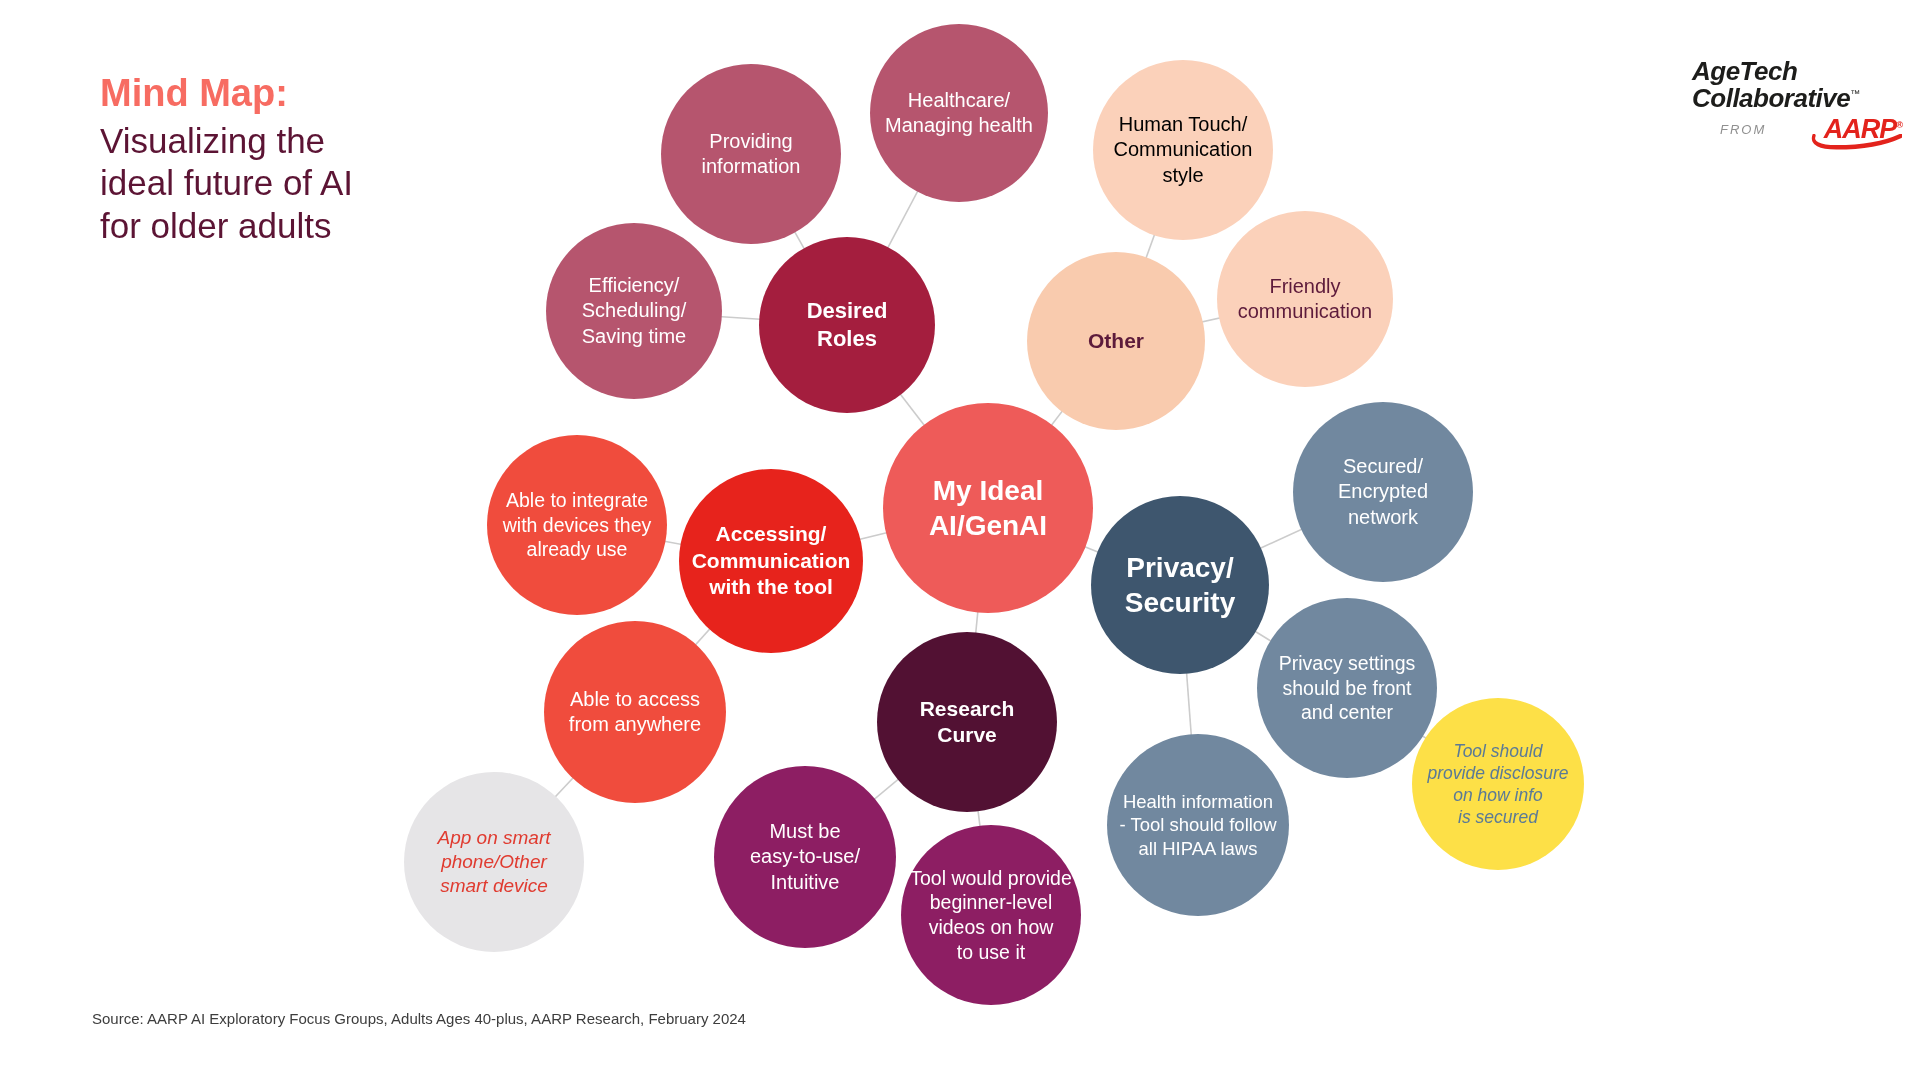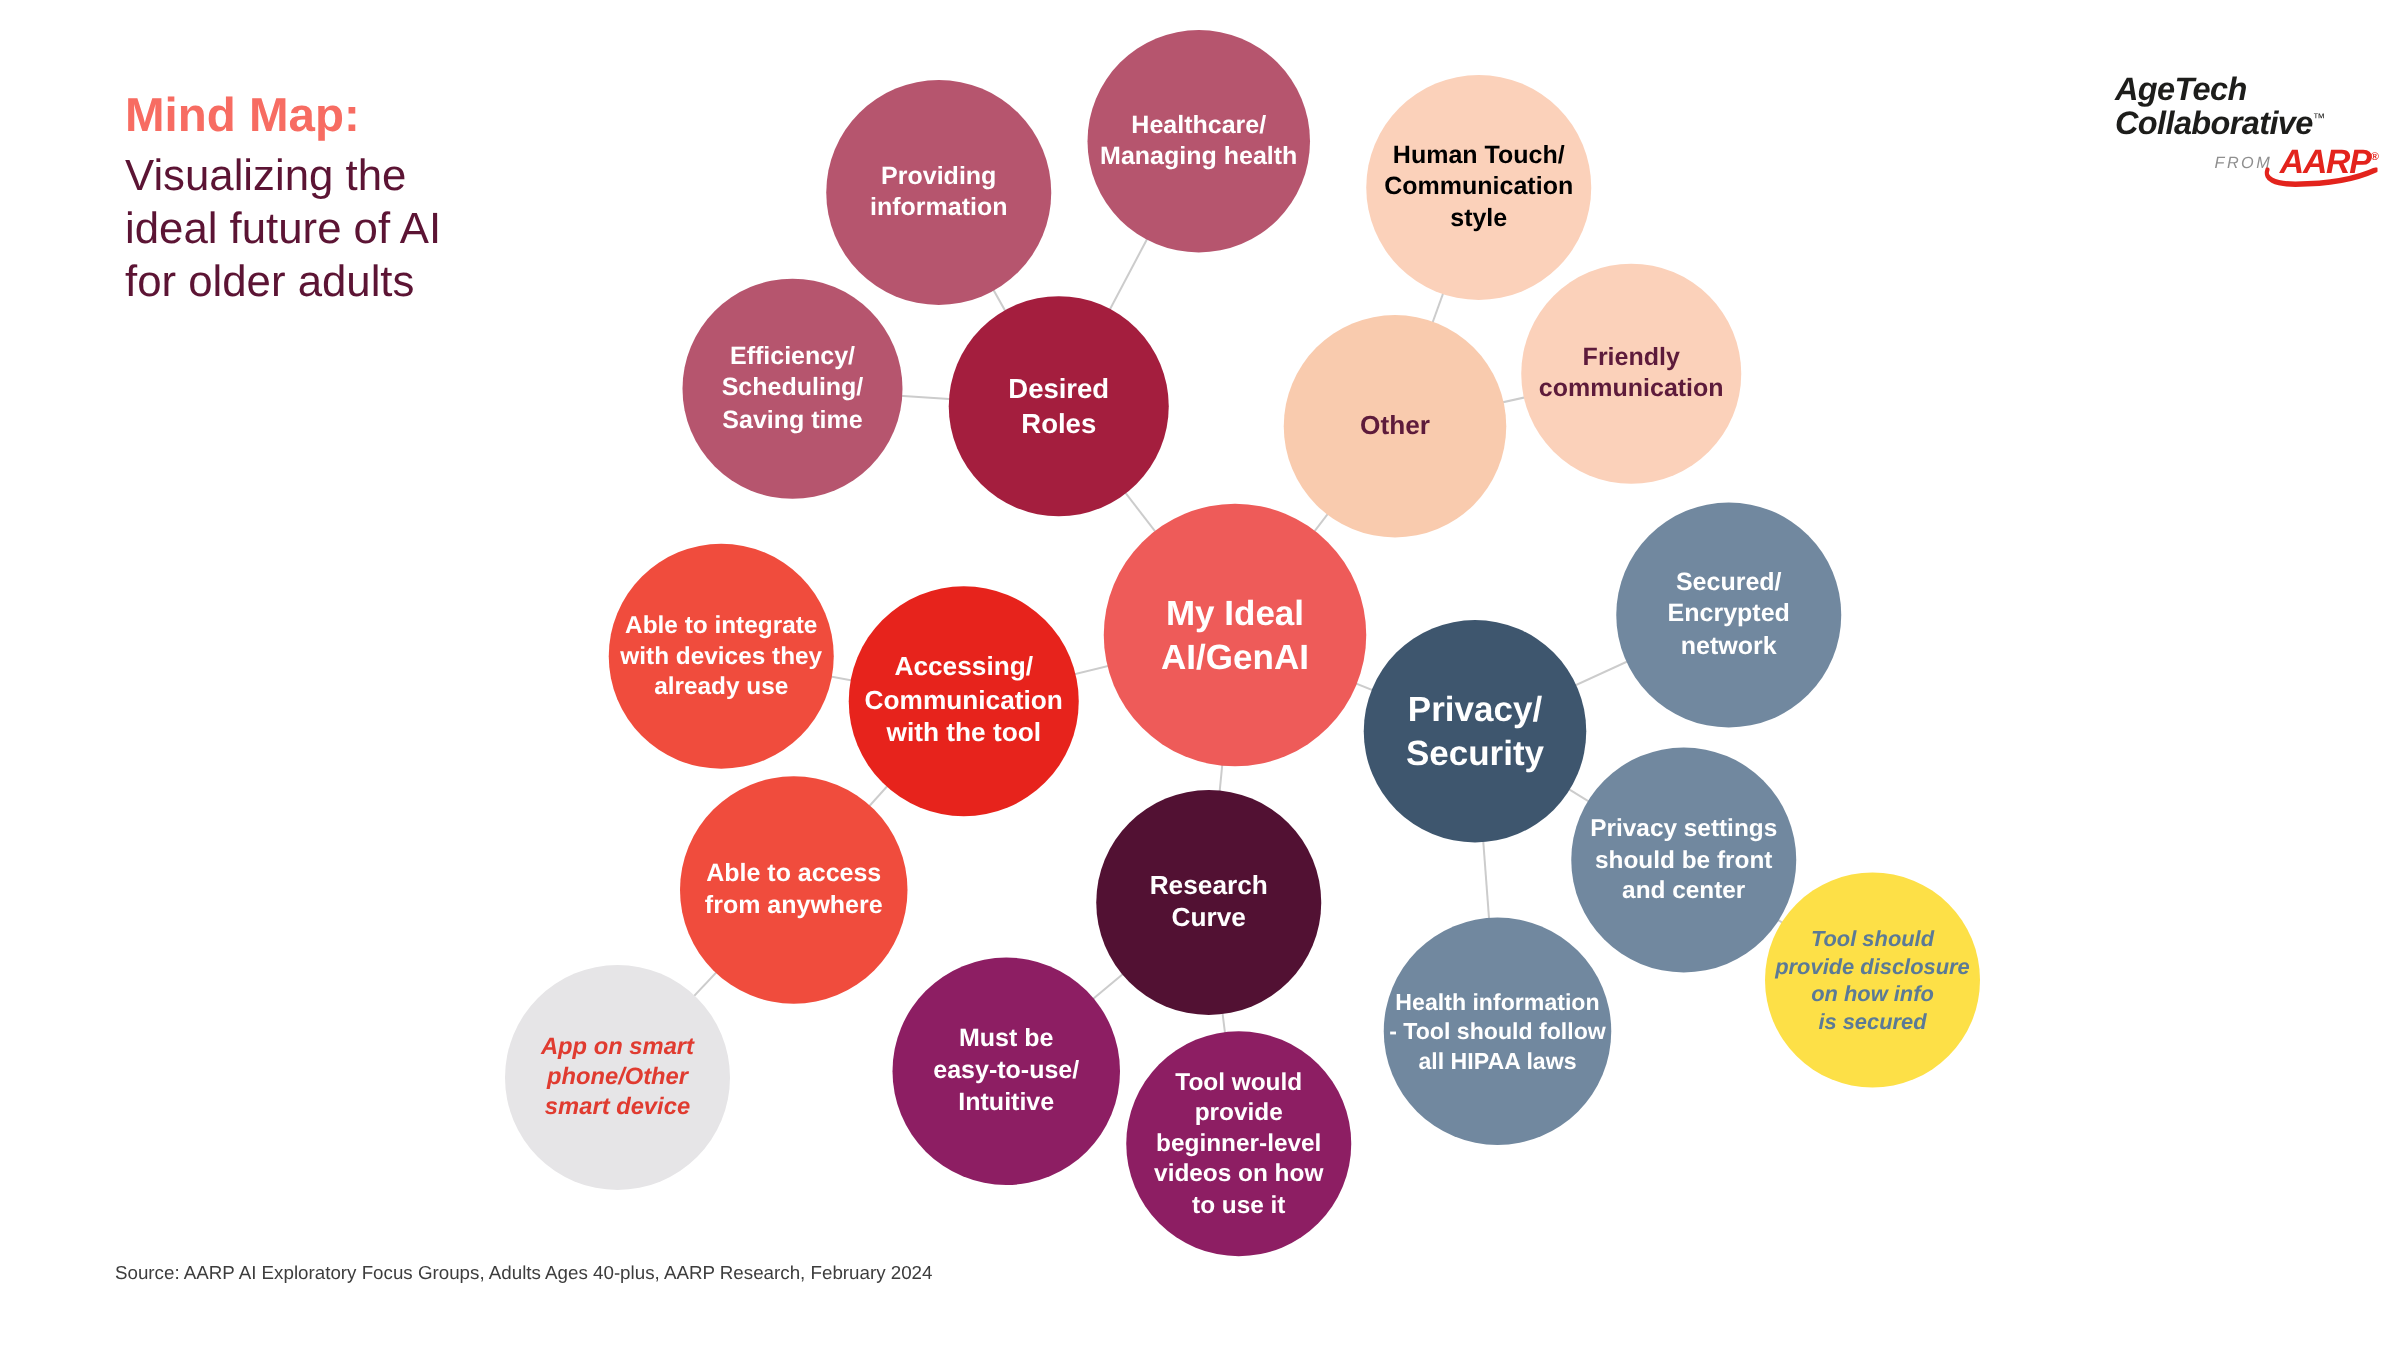--- a/index.html
+++ b/index.html
@@ -9,32 +9,32 @@
   }
   
   .title-block{position:absolute;left:100px;top:72px;width:360px;}
   .title-heading{font-size:38px;font-weight:700;line-height:1.15;}
   .title-sub{font-size:35px;font-weight:400;line-height:1.22;white-space:pre-line;margin-top:4px;}
   
   .logo{position:absolute;left:1692px;top:58px;width:210px;color:#1d1d1b;font-style:italic;}
   .logo-l1{font-size:26px;font-weight:700;line-height:1.05;letter-spacing:-0.5px;}
   .logo-l2{font-size:26px;font-weight:700;line-height:1.05;letter-spacing:-0.5px;}
   .logo-tm{font-size:10px;vertical-align:super;font-weight:400;}
-  .logo-row{display:flex;align-items:center;justify-content:flex-end;margin-top:3px;padding-left:28px;}
+  .logo-row{display:flex;align-items:center;justify-content:space-between;margin-top:3px;padding-left:28px;}
   .logo-from{font-size:13px;color:#8f8f8f;letter-spacing:2px;margin-right:6px;font-weight:400;}
   .logo-aarp{position:relative;display:inline-block;font-size:27px;font-weight:700;letter-spacing:-1px;line-height:1;}
   .logo-aarp .reg{font-size:9px;vertical-align:super;}
   .aarp-swoosh{position:absolute;left:-14px;bottom:-7px;width:118%;height:16px;}
   
   .mindmap{position:absolute;left:0;top:0;width:1920px;height:1080px;}
   .links-svg{position:absolute;left:0;top:0;width:1920px;height:1080px;}
   .node{
     position:absolute;border-radius:50%;
     display:flex;align-items:center;justify-content:center;
-    text-align:center;line-height:1.26;font-weight:bold;
+    text-align:center;line-height:1.26;
   }
   .node span{white-space:pre-line;display:block;width:96%;}
   
   .source{position:absolute;left:92px;top:1010px;font-size:15px;color:#3d3d3d;}
 </style>
 </head>
 <body>
 
 <div class="stage">
 

